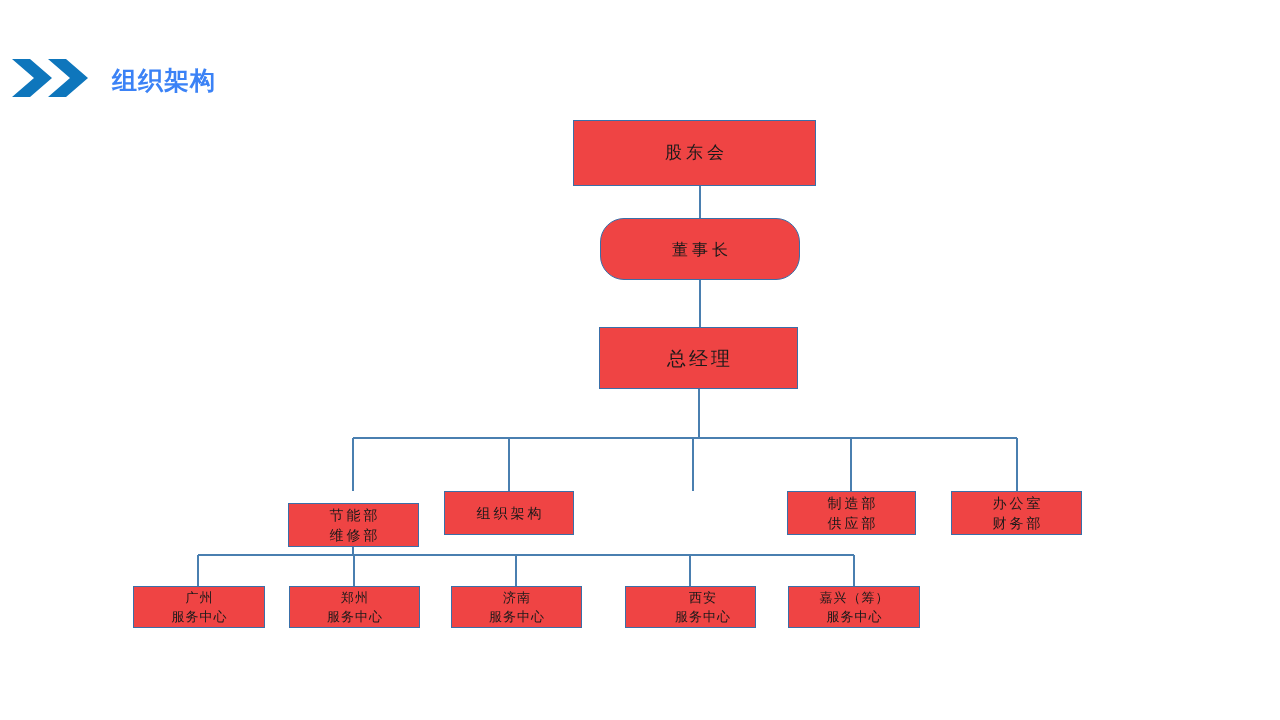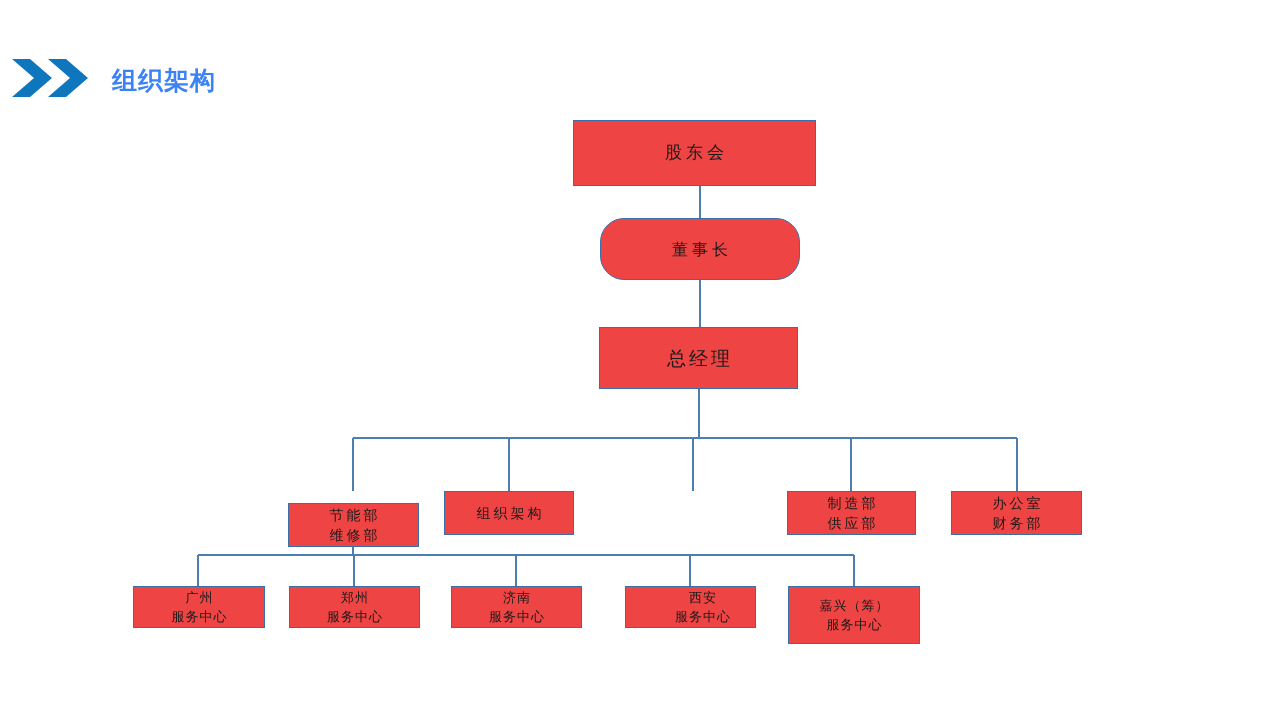--- a/index.html
+++ b/index.html
@@ -197,18 +197,18 @@
   <div class="node center" style="left:451px; top:586px; width:131px; height:42px;">
     <span class="line">济南</span>
     <span class="line">服务中心</span>
   </div>
 
   <div class="node center" style="left:625px; top:586px; width:131px; height:42px;padding-left:24px;">
     <span class="line">西安</span>
     <span class="line">服务中心</span>
   </div>
 
-  <div class="node center" style="left:788px; top:586px; width:132px; height:58px;">
+  <div class="node center" style="left:788px; top:586px; width:132px; height:42px;">
     <span class="line">嘉兴（筹）</span>
     <span class="line">服务中心</span>
   </div>
 
 </div>
 
 </body></html>

